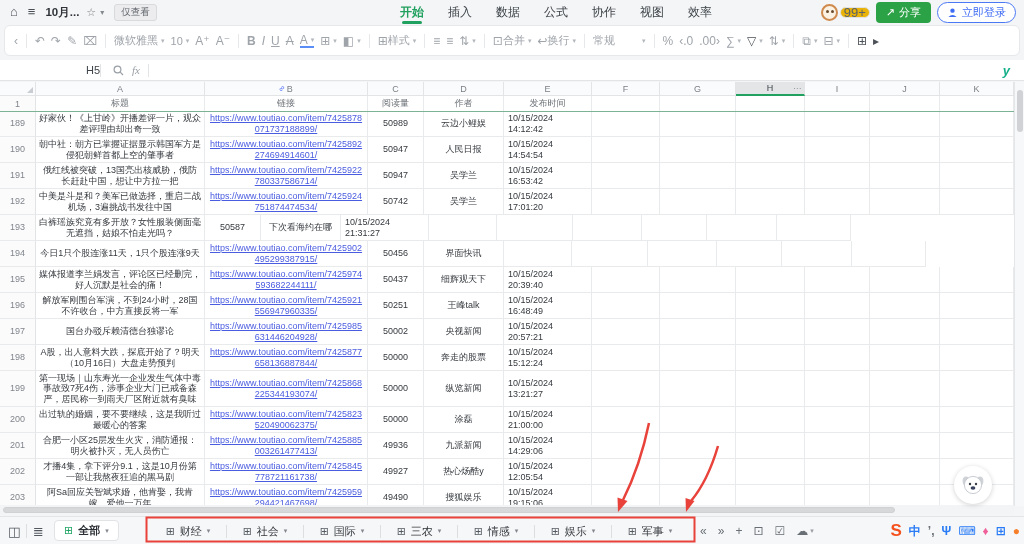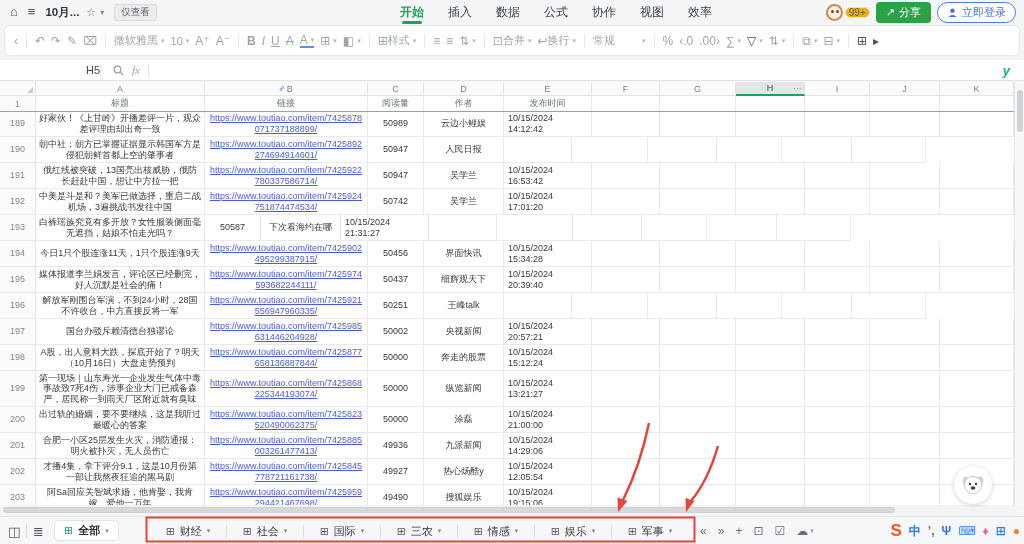--- a/index.html
+++ b/index.html
@@ -14,21 +14,21 @@
   .chev{color:#85898f;font-size:8px;margin-left:4px;}
   .badge-view{margin-left:10px;font-size:9.5px;color:#63686e;background:#ececee;border:1px solid #d8dadc;border-radius:3px;padding:1px 6px;}
   .menu-tabs{position:absolute;left:400px;top:0;height:24px;display:flex;align-items:center;gap:24px;}
   .menu-tab{font-size:12px;color:#3c4248;line-height:22px;cursor:pointer;position:relative;}
   .menu-tab.active{color:#21a15f;font-weight:bold;}
   .menu-tab.active:after{content:"";position:absolute;left:2px;right:2px;bottom:-1px;height:3px;border-radius:2px;background:#21a15f;}
   .tb-right{position:absolute;right:8px;top:0;height:24px;display:flex;align-items:center;gap:6px;}
   .avatar{width:17px;height:17px;border-radius:50%;border:2px solid #cf8a4e;background:#fbf2e4;position:relative;}
   .avatar i{position:absolute;left:3px;top:4px;width:3px;height:3px;background:#6b4b2d;border-radius:50%;}
   .avatar i+i{left:8px;}
-  .avatar-badge{font-size:10px;color:#5d6268;background:#eab308;border:1px solid #e1e2e4;border-radius:7px;padding:0 3px;margin-left:-4px;height:11px;line-height:10px;}
+  .avatar-badge{font-size:13px;color:#5d6268;background:#eab308;border:1px solid #e1e2e4;border-radius:7px;padding:0 3px;margin-left:-4px;height:11px;line-height:10px;}
   .btn-share{display:flex;align-items:center;gap:4px;background:#2ba245;color:#fff;font-size:11px;border-radius:4px;padding:3px 10px;cursor:pointer;}
   .btn-login{display:flex;align-items:center;gap:4px;background:#fff;color:#3f6cf4;font-size:11px;border:1px solid #4b78f5;border-radius:11px;padding:2px 9px;cursor:pointer;}
   .login-head{width:11px;height:11px;}
 
   
   .toolbar{position:absolute;top:25px;left:4px;width:1016px;height:31px;background:#fff;border:1px solid #e7e8ea;border-radius:6px;display:flex;align-items:center;padding:0 6px;overflow:hidden;}
   .ti{display:flex;align-items:center;color:#9fa4aa;font-size:12px;margin:0 3px;white-space:nowrap;cursor:pointer;flex:0 0 auto;}
   .ti.dark{color:#4c5158;}
   .ti .lbl{font-size:11px;color:#9fa4aa;}
   .ti .chv{font-size:7px;color:#b3b7bc;margin-left:3px;}
@@ -347,20 +347,21 @@
           <div class="dc" style="width: 65px; height: 26px;"></div>
           <div class="dc" style="width: 70px; height: 26px;"></div>
           <div class="dc" style="width: 74px; height: 26px;"></div>
         </div>
         <div class="drow">
           <div class="dc num" style="width: 36px; height: 26px;">190</div>
           <div class="dc" style="width: 169px; height: 26px;">朝中社：朝方已掌握证据显示韩国军方是侵犯朝鲜首都上空的肇事者</div>
           <div class="dc link" style="width: 163px; height: 26px;">https://www.toutiao.com/item/7425892274694914601/</div>
           <div class="dc" style="width: 56px; height: 26px;">50947</div>
           <div class="dc" style="width: 80px; height: 26px;">人民日报</div>
+          <div class="dc time" style="width: 88px; height: 26px;">10/15/2024 14:54:54</div>
           <div class="dc" style="width: 68px; height: 26px;"></div>
           <div class="dc" style="width: 76px; height: 26px;"></div>
           <div class="dc" style="width: 69px; height: 26px;"></div>
           <div class="dc" style="width: 65px; height: 26px;"></div>
           <div class="dc" style="width: 70px; height: 26px;"></div>
           <div class="dc" style="width: 74px; height: 26px;"></div>
         </div>
         <div class="drow">
           <div class="dc num" style="width: 36px; height: 26px;">191</div>
           <div class="dc" style="width: 169px; height: 26px;">俄红线被突破，13国亮出核威胁，俄防长赶赴中国，想让中方拉一把</div>
@@ -401,21 +402,20 @@
           <div class="dc" style="width: 65px; height: 26px;"></div>
           <div class="dc" style="width: 70px; height: 26px;"></div>
           <div class="dc" style="width: 74px; height: 26px;"></div>
         </div>
         <div class="drow">
           <div class="dc num" style="width: 36px; height: 26px;">194</div>
           <div class="dc" style="width: 169px; height: 26px;">今日1只个股连涨11天，1只个股连涨9天</div>
           <div class="dc link" style="width: 163px; height: 26px;">https://www.toutiao.com/item/7425902495299387915/</div>
           <div class="dc" style="width: 56px; height: 26px;">50456</div>
           <div class="dc" style="width: 80px; height: 26px;">界面快讯</div>
-          <div class="dc time" style="width: 88px; height: 26px;">10/15/2024 15:34:28</div>
           <div class="dc" style="width: 68px; height: 26px;"></div>
           <div class="dc" style="width: 76px; height: 26px;"></div>
           <div class="dc" style="width: 69px; height: 26px;"></div>
           <div class="dc" style="width: 65px; height: 26px;"></div>
           <div class="dc" style="width: 70px; height: 26px;"></div>
           <div class="dc" style="width: 74px; height: 26px;"></div>
         </div>
         <div class="drow">
           <div class="dc num" style="width: 36px; height: 26px;">195</div>
           <div class="dc" style="width: 169px; height: 26px;">媒体报道李兰娟发言，评论区已经删完，好人沉默是社会的痛！</div>
@@ -429,20 +429,21 @@
           <div class="dc" style="width: 65px; height: 26px;"></div>
           <div class="dc" style="width: 70px; height: 26px;"></div>
           <div class="dc" style="width: 74px; height: 26px;"></div>
         </div>
         <div class="drow">
           <div class="dc num" style="width: 36px; height: 26px;">196</div>
           <div class="dc" style="width: 169px; height: 26px;">解放军刚围台军演，不到24小时，28国不许收台，中方直接反将一军</div>
           <div class="dc link" style="width: 163px; height: 26px;">https://www.toutiao.com/item/7425921556947960335/</div>
           <div class="dc" style="width: 56px; height: 26px;">50251</div>
           <div class="dc" style="width: 80px; height: 26px;">王峰talk</div>
+          <div class="dc time" style="width: 88px; height: 26px;">10/15/2024 16:48:49</div>
           <div class="dc" style="width: 68px; height: 26px;"></div>
           <div class="dc" style="width: 76px; height: 26px;"></div>
           <div class="dc" style="width: 69px; height: 26px;"></div>
           <div class="dc" style="width: 65px; height: 26px;"></div>
           <div class="dc" style="width: 70px; height: 26px;"></div>
           <div class="dc" style="width: 74px; height: 26px;"></div>
         </div>
         <div class="drow">
           <div class="dc num" style="width: 36px; height: 26px;">197</div>
           <div class="dc" style="width: 169px; height: 26px;">国台办驳斥赖清德台独谬论</div>

